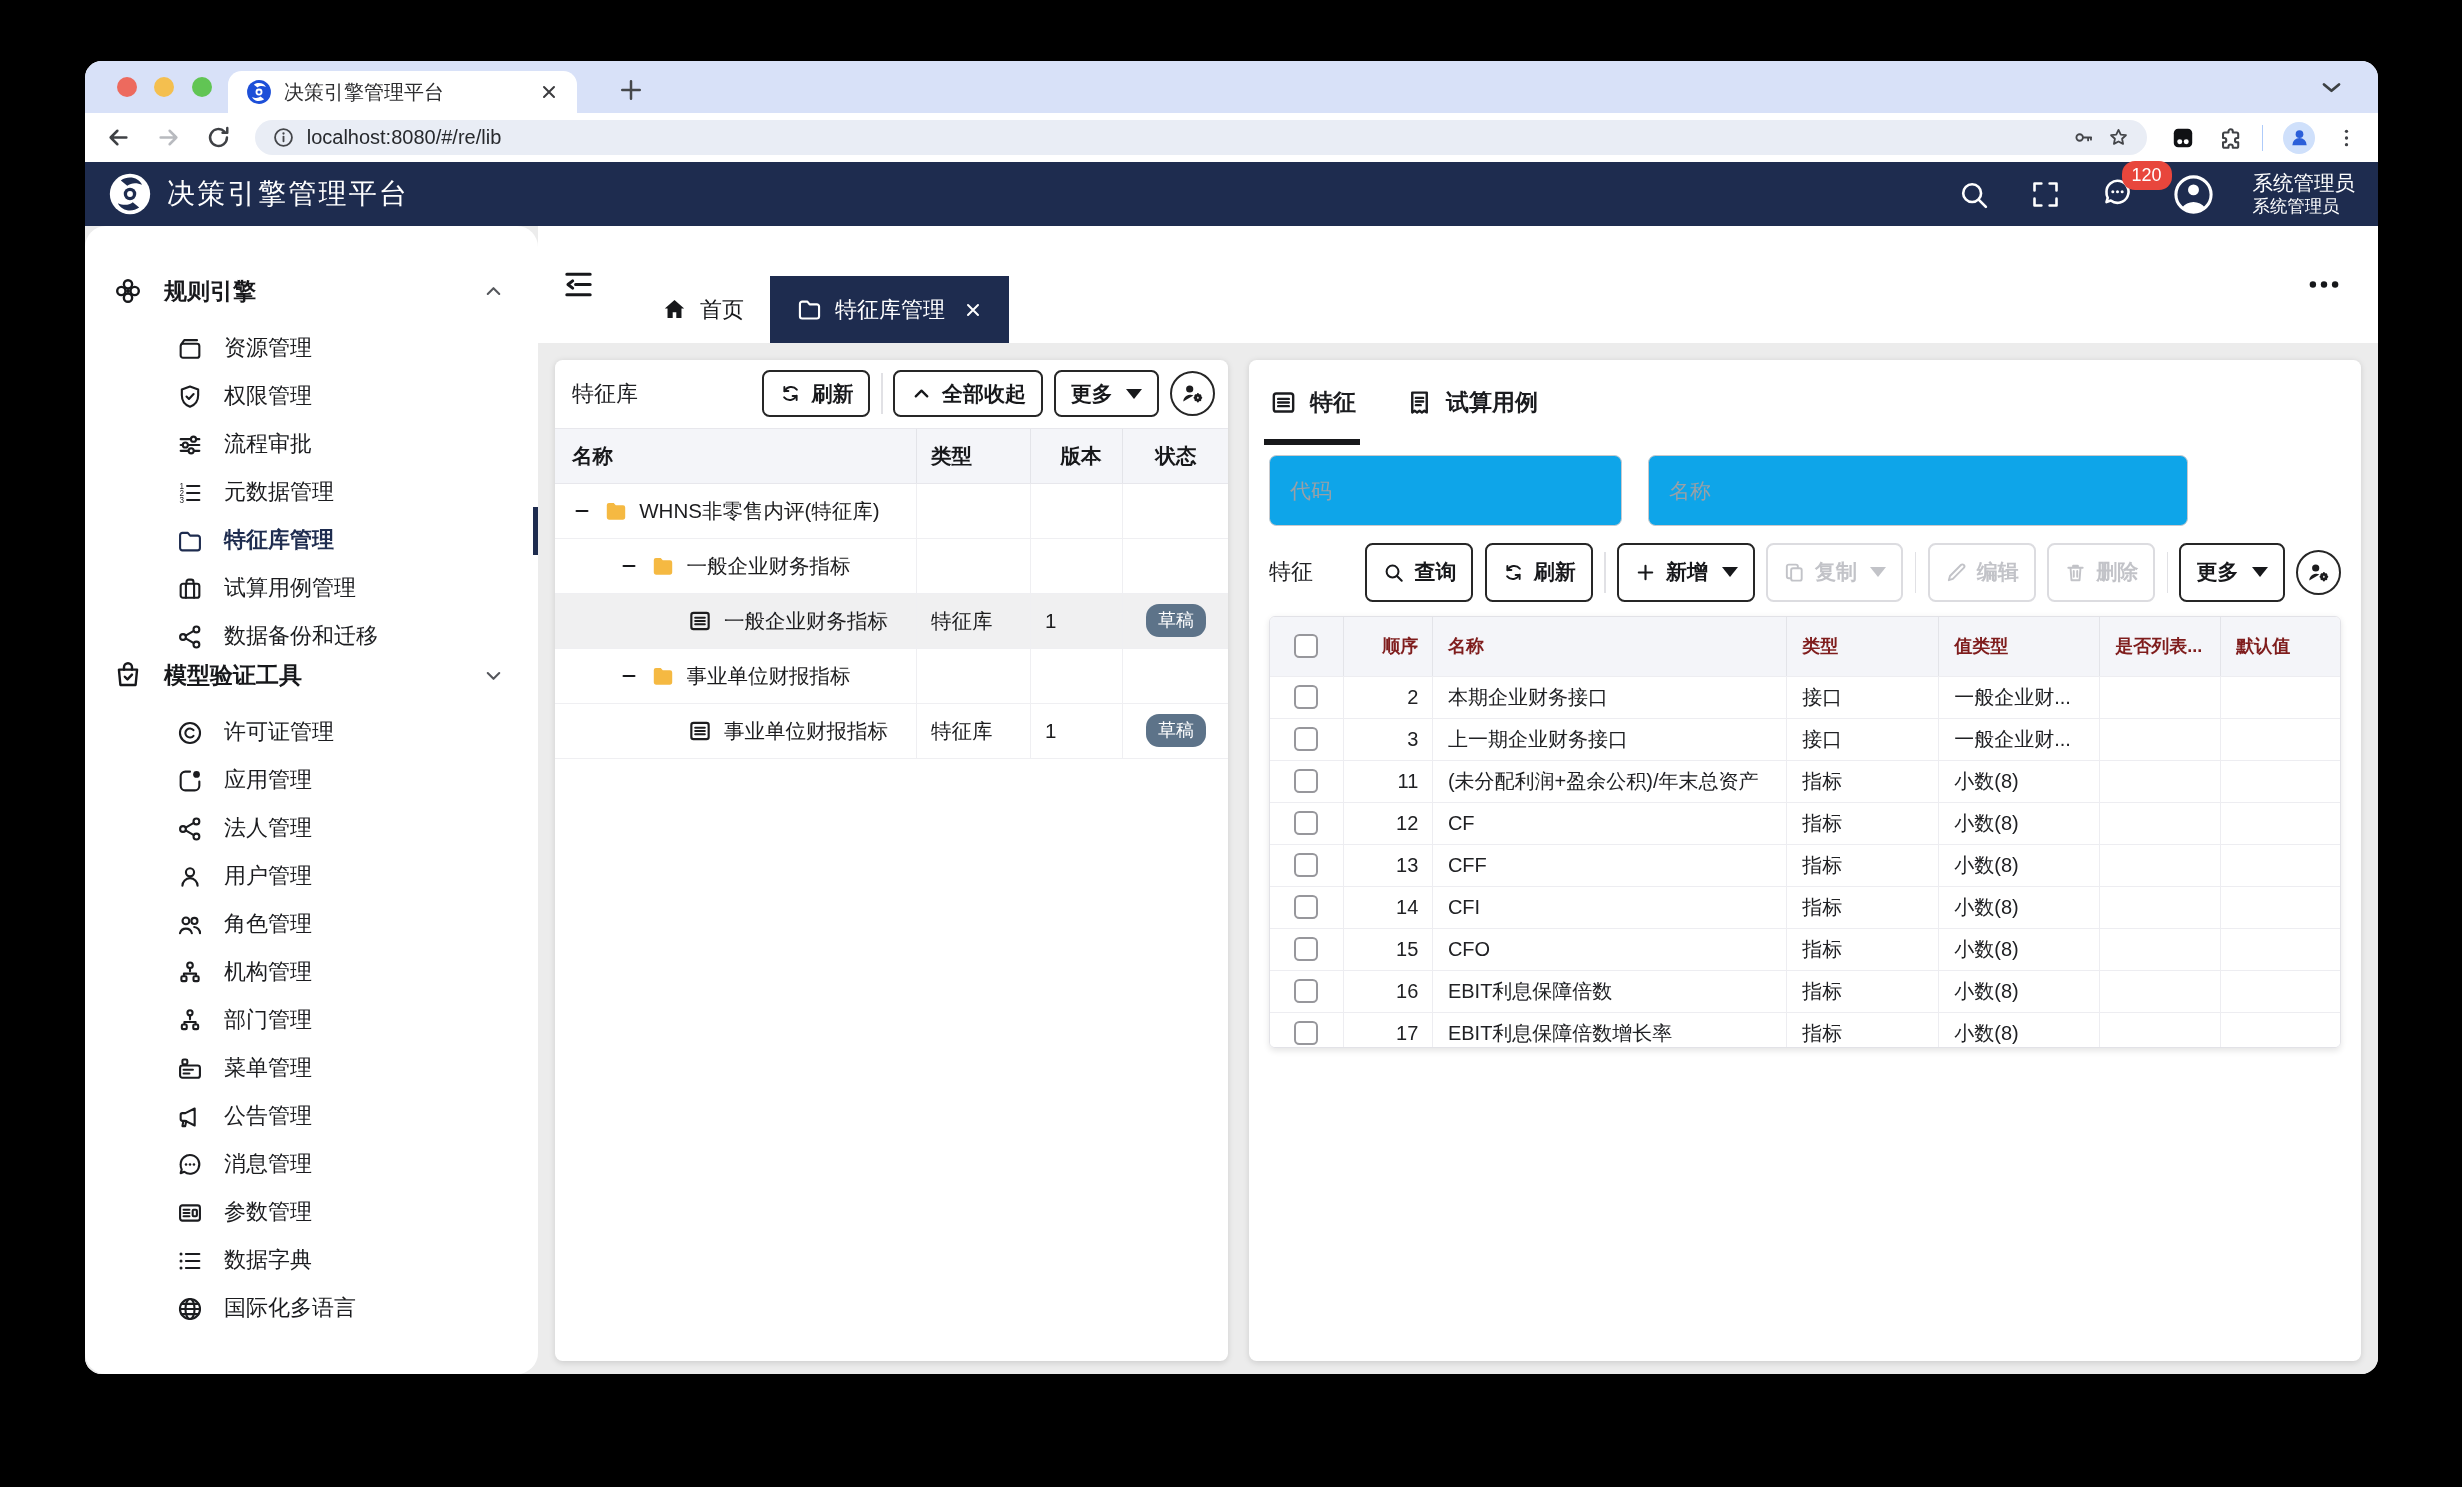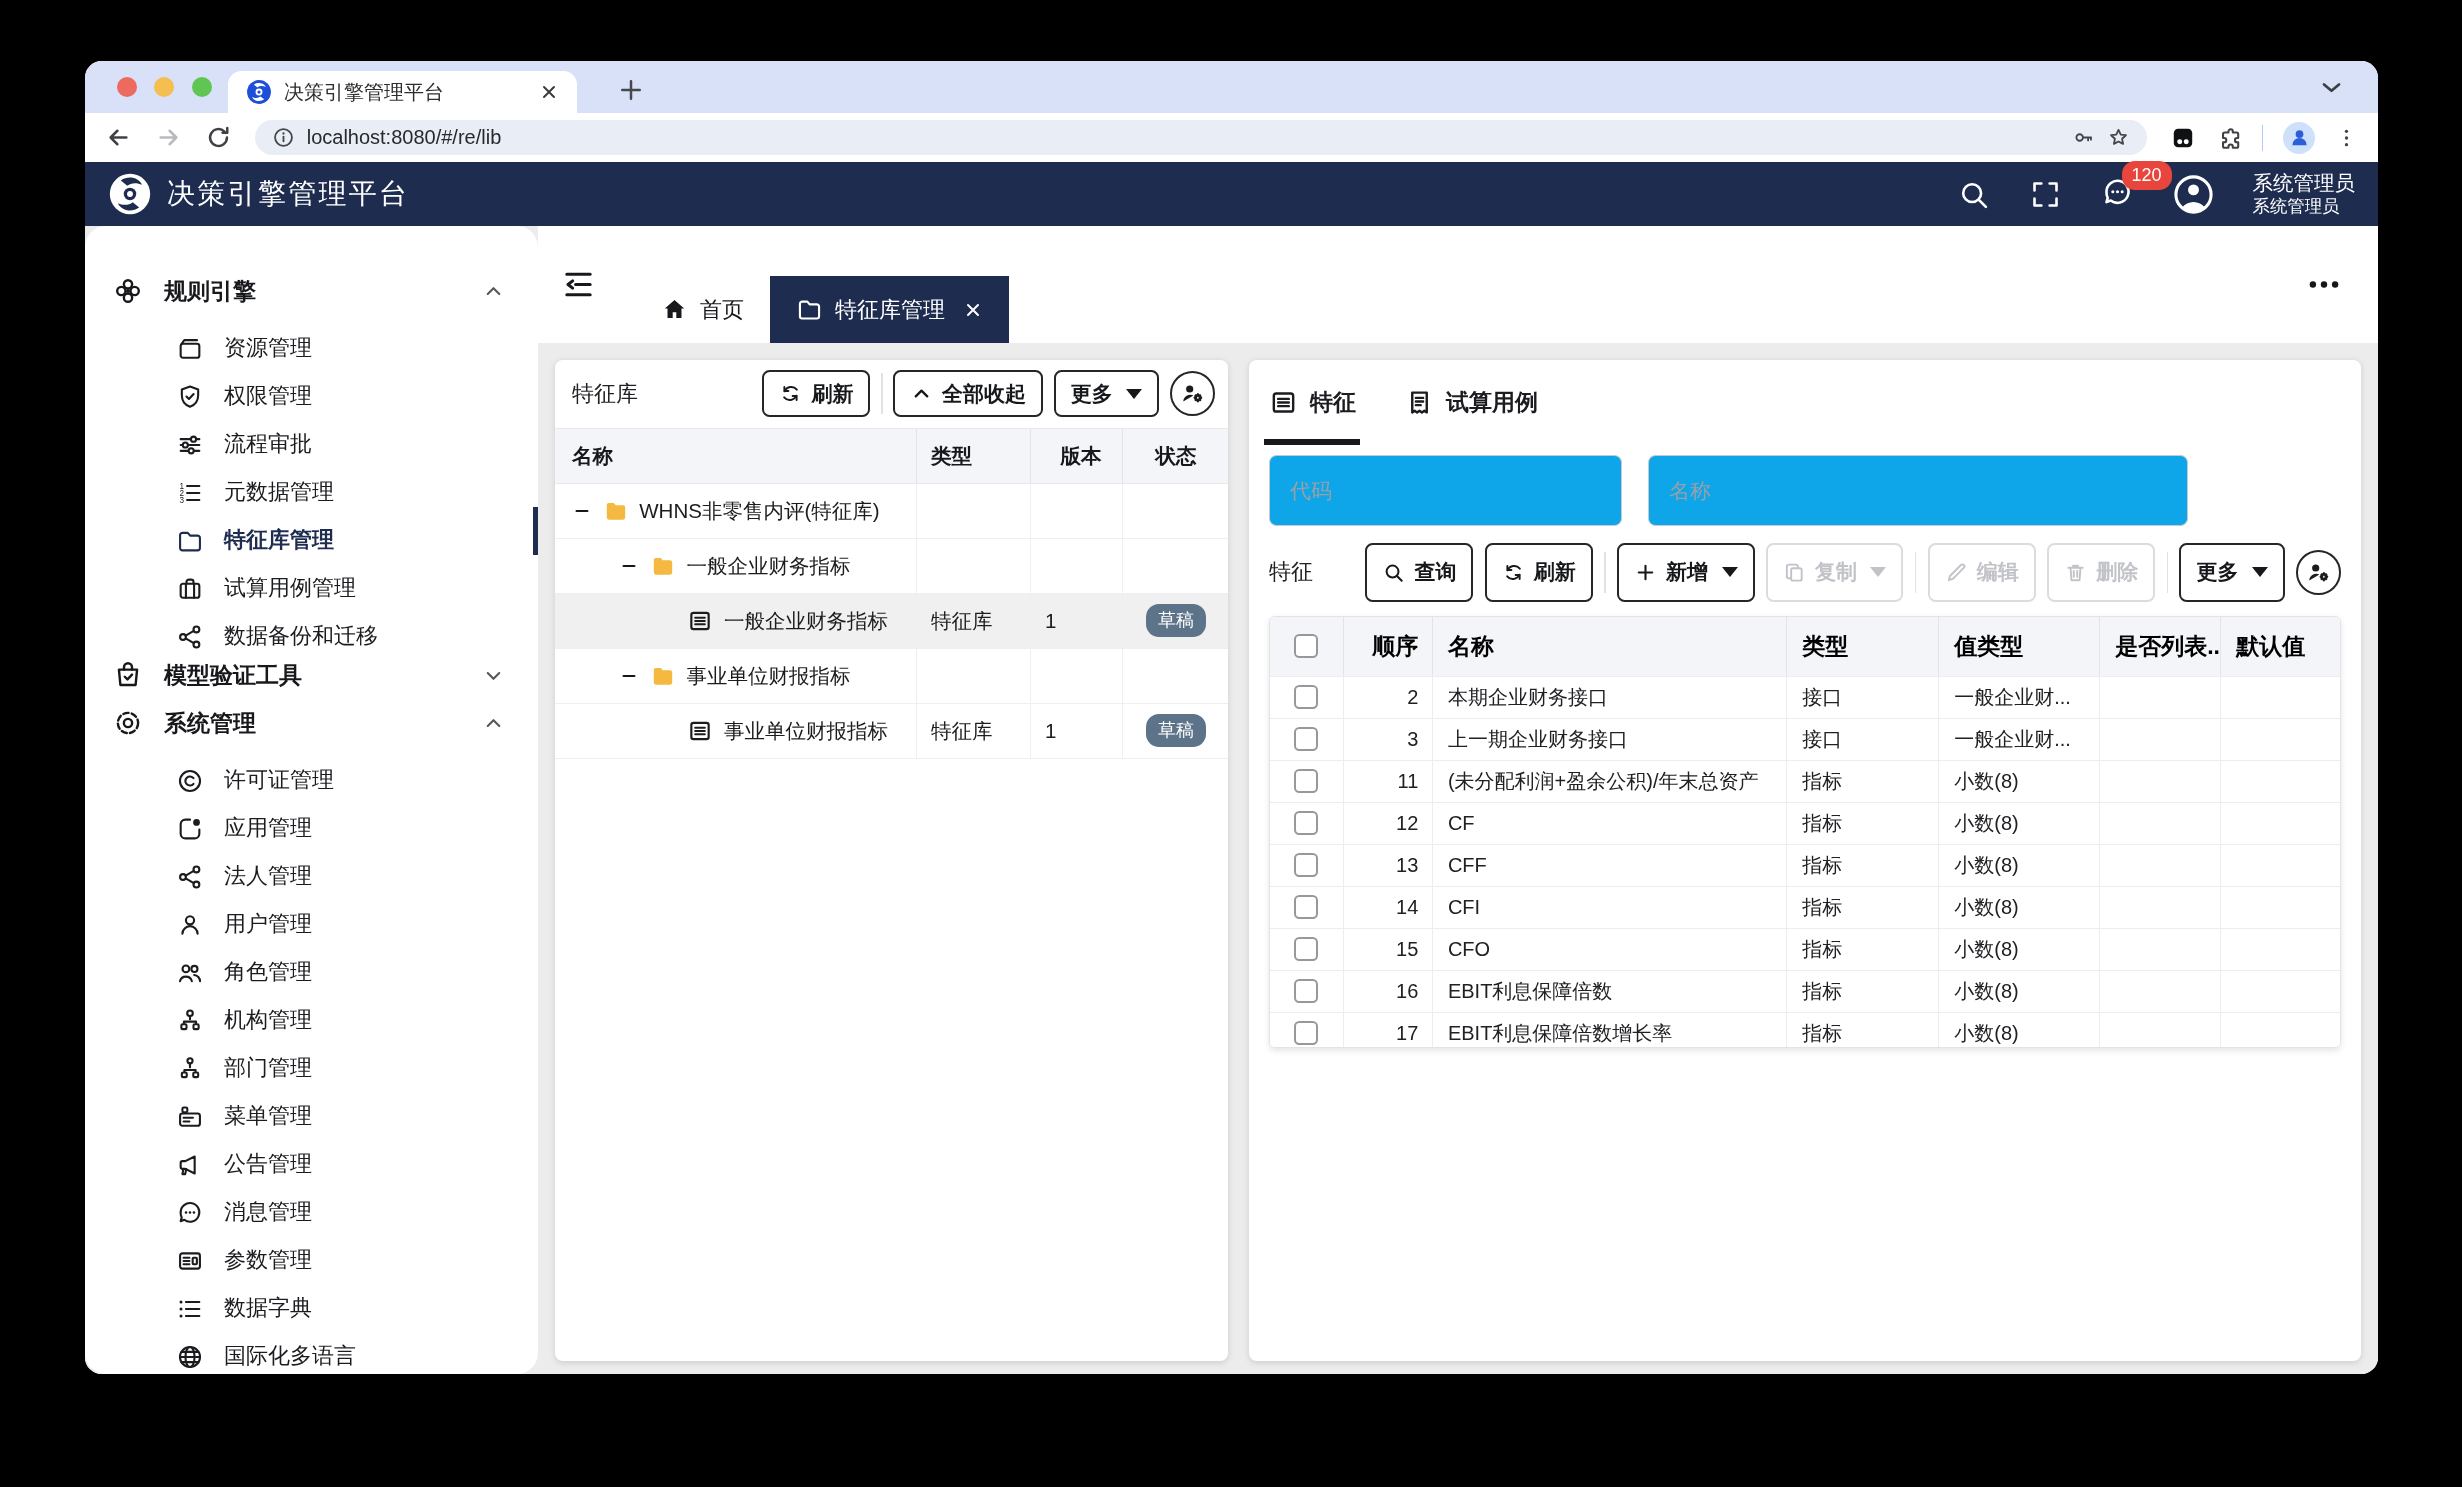--- a/index.html
+++ b/index.html
@@ -111,21 +111,21 @@
   .filter-input { height:71px; border:1.5px solid #c8c9cd; border-radius:7.6px; font-size:21px; padding:0 20px; color:#202124; font-family:inherit; outline:none; background:#0ea5e9; }
   .filter-input::placeholder { color:#9aa0a6; }
   .fi-code { width:353px; }
   .fi-name { width:540px; }
   .actions { display:flex; align-items:center; gap:11.4px; margin-top:16.7px; flex:none; }
   .actions .section-label { font-size:22px; color:#202124; }
   .actions .first-btn { margin-left:auto; }
   .btn-h78 { height:59px; }
 
   .data-table { margin-top:13.6px; border:1.5px solid #e2e2e7; border-radius:6px; box-shadow:0 2.3px 6.8px rgba(0,0,0,.10); overflow:hidden; height:432px; flex:none; }
-  .dt-header { height:59px; background:#f4f5f9; display:flex; align-items:center; font-size:23px; font-weight:700; color:#000000; }
+  .dt-header { height:59px; background:#f4f5f9; display:flex; align-items:center; font-size:18px; font-weight:700; color:#7f1d1d; }
   .dt-c { align-self:stretch; display:flex; align-items:center; padding-left:15px; min-width:0; white-space:nowrap; overflow:hidden; }
   .dt-header .dt-c + .dt-c { border-left:1.5px solid #e3e4e9; }
   .dt-row .dt-c + .dt-c { border-left:1.5px solid #ededf1; }
   .dt-check { width:73px; justify-content:center; padding-left:0; }
   .dt-seq { width:89px; justify-content:flex-end; padding-right:13.6px; padding-left:0; }
   .dt-name { flex:2.6; }
   .dt-type { width:152px; }
   .dt-vtype { width:161px; }
   .dt-islist { width:121px; }
   .dt-default { flex:0.8; min-width:91px; }
@@ -401,34 +401,20 @@
       <span class="icon sb-chev">
               <svg viewBox="0 0 24 24" fill="none" stroke="currentColor" stroke-width="2.2" stroke-linecap="round" stroke-linejoin="round">
                 <path d="M6 9.5l6 6 6-6"></path>
               </svg>
             </span>
     </div>
     <div class="sb-items"></div>
   </div>
 
   <div class="sb-group">
-    <div class="sb-group-header">
-      <span class="icon sb-gicon">
-              <svg viewBox="0 0 24 24" fill="none" stroke="currentColor" stroke-width="1.8" stroke-linecap="round" stroke-linejoin="round">
-                <circle cx="12" cy="12" r="3.1"></circle>
-                <circle cx="12" cy="12" r="7.6" stroke-dasharray="4 2.4"></circle>
-              </svg>
-            </span>
-      <span class="sb-glabel">系统管理</span>
-      <span class="icon sb-chev">
-              <svg viewBox="0 0 24 24" fill="none" stroke="currentColor" stroke-width="2.2" stroke-linecap="round" stroke-linejoin="round">
-                <path d="M6 14.5l6-6 6 6"></path>
-              </svg>
-            </span>
-    </div>
     <div class="sb-items">
   <div class="sb-item">
     <span class="icon sb-iicon">
                 <svg viewBox="0 0 24 24" fill="none" stroke="currentColor" stroke-width="1.8" stroke-linecap="round" stroke-linejoin="round">
                   <circle cx="12" cy="12" r="8.6"></circle>
                   <path d="M15 9.6a3.9 3.9 0 1 0 0 4.8"></path>
                 </svg>
               </span>
     <span class="sb-ilabel">许可证管理</span>
   </div>

